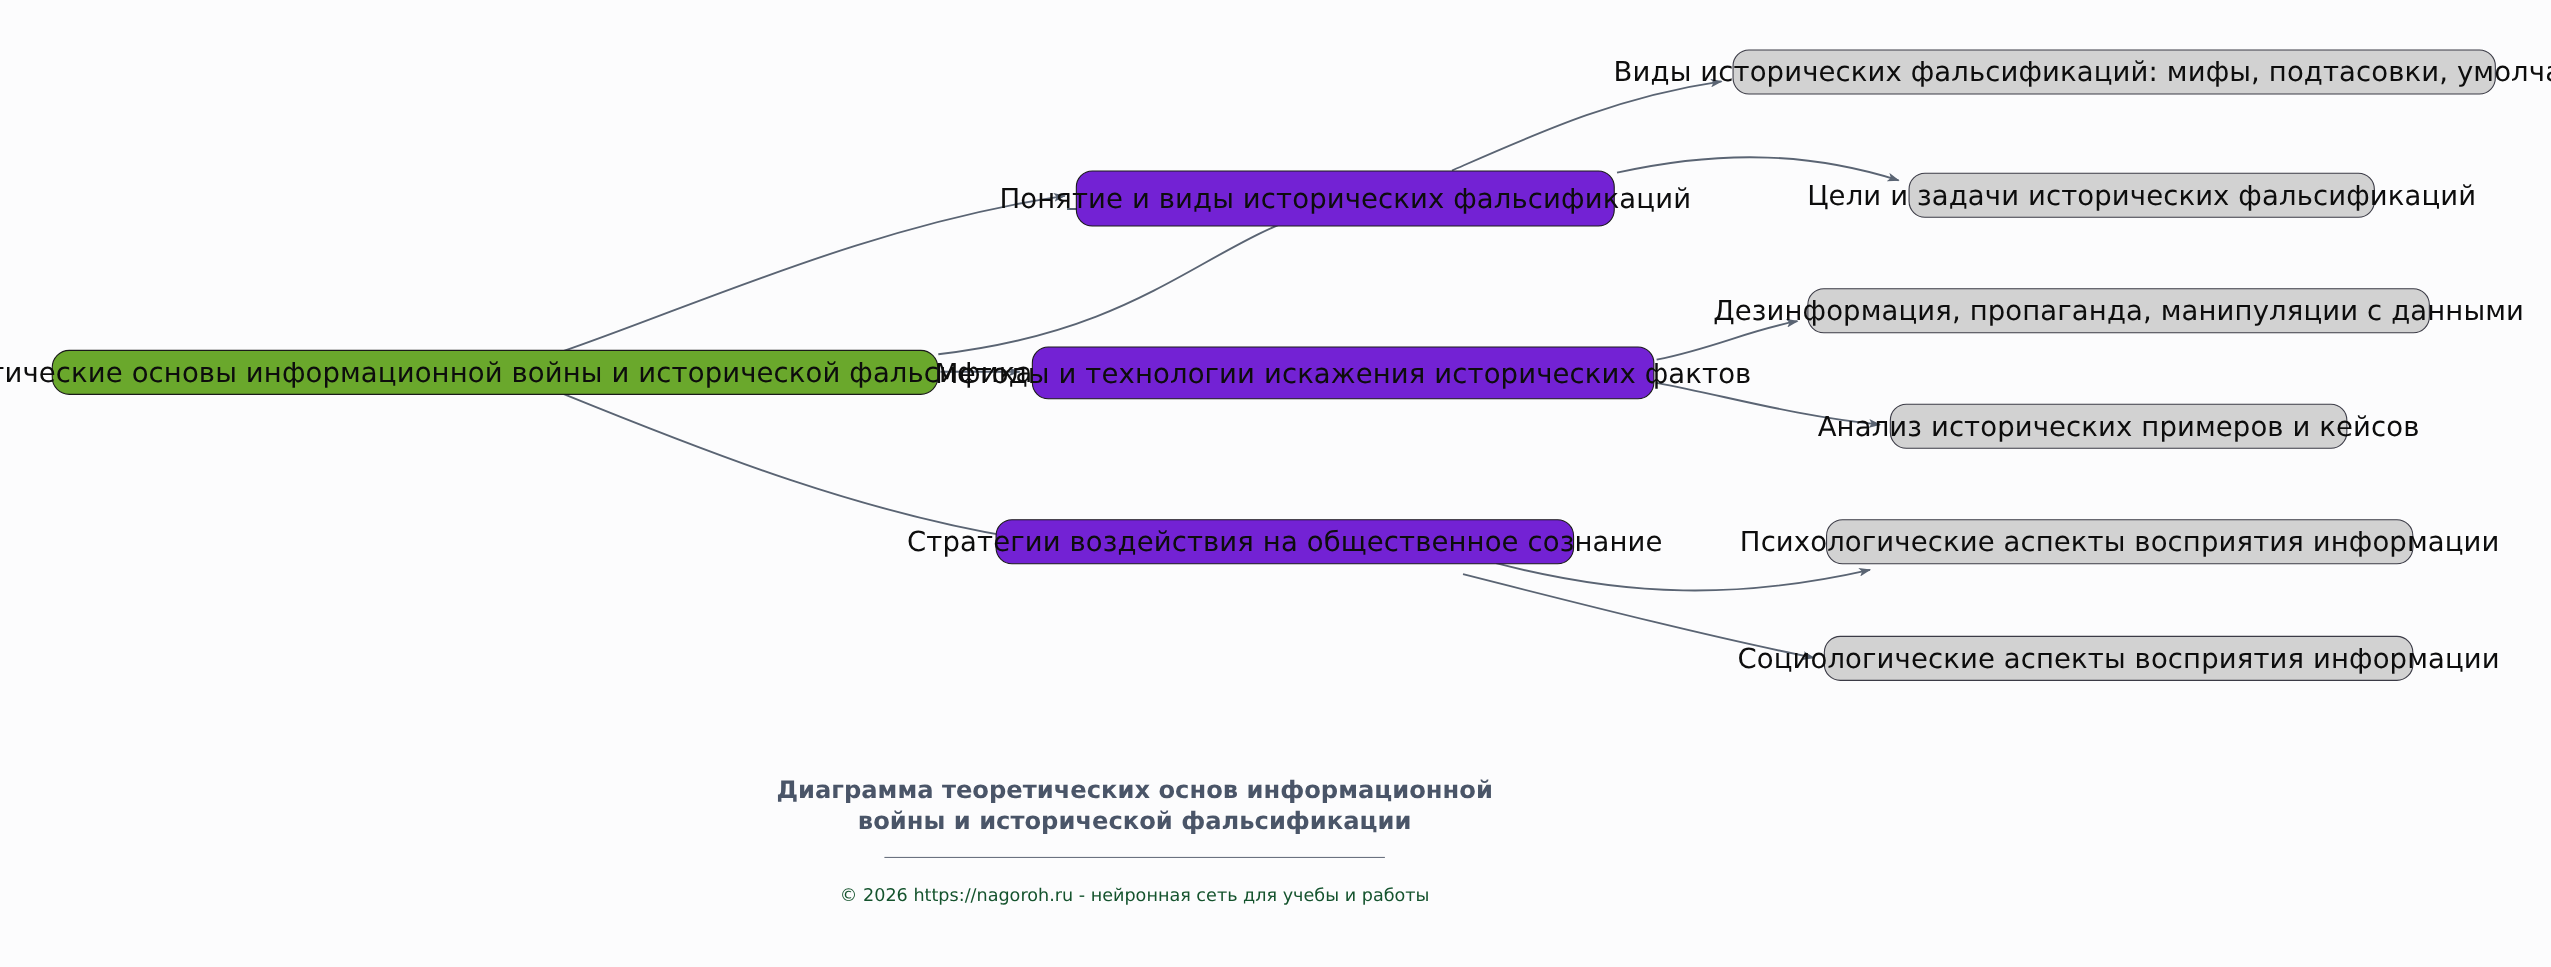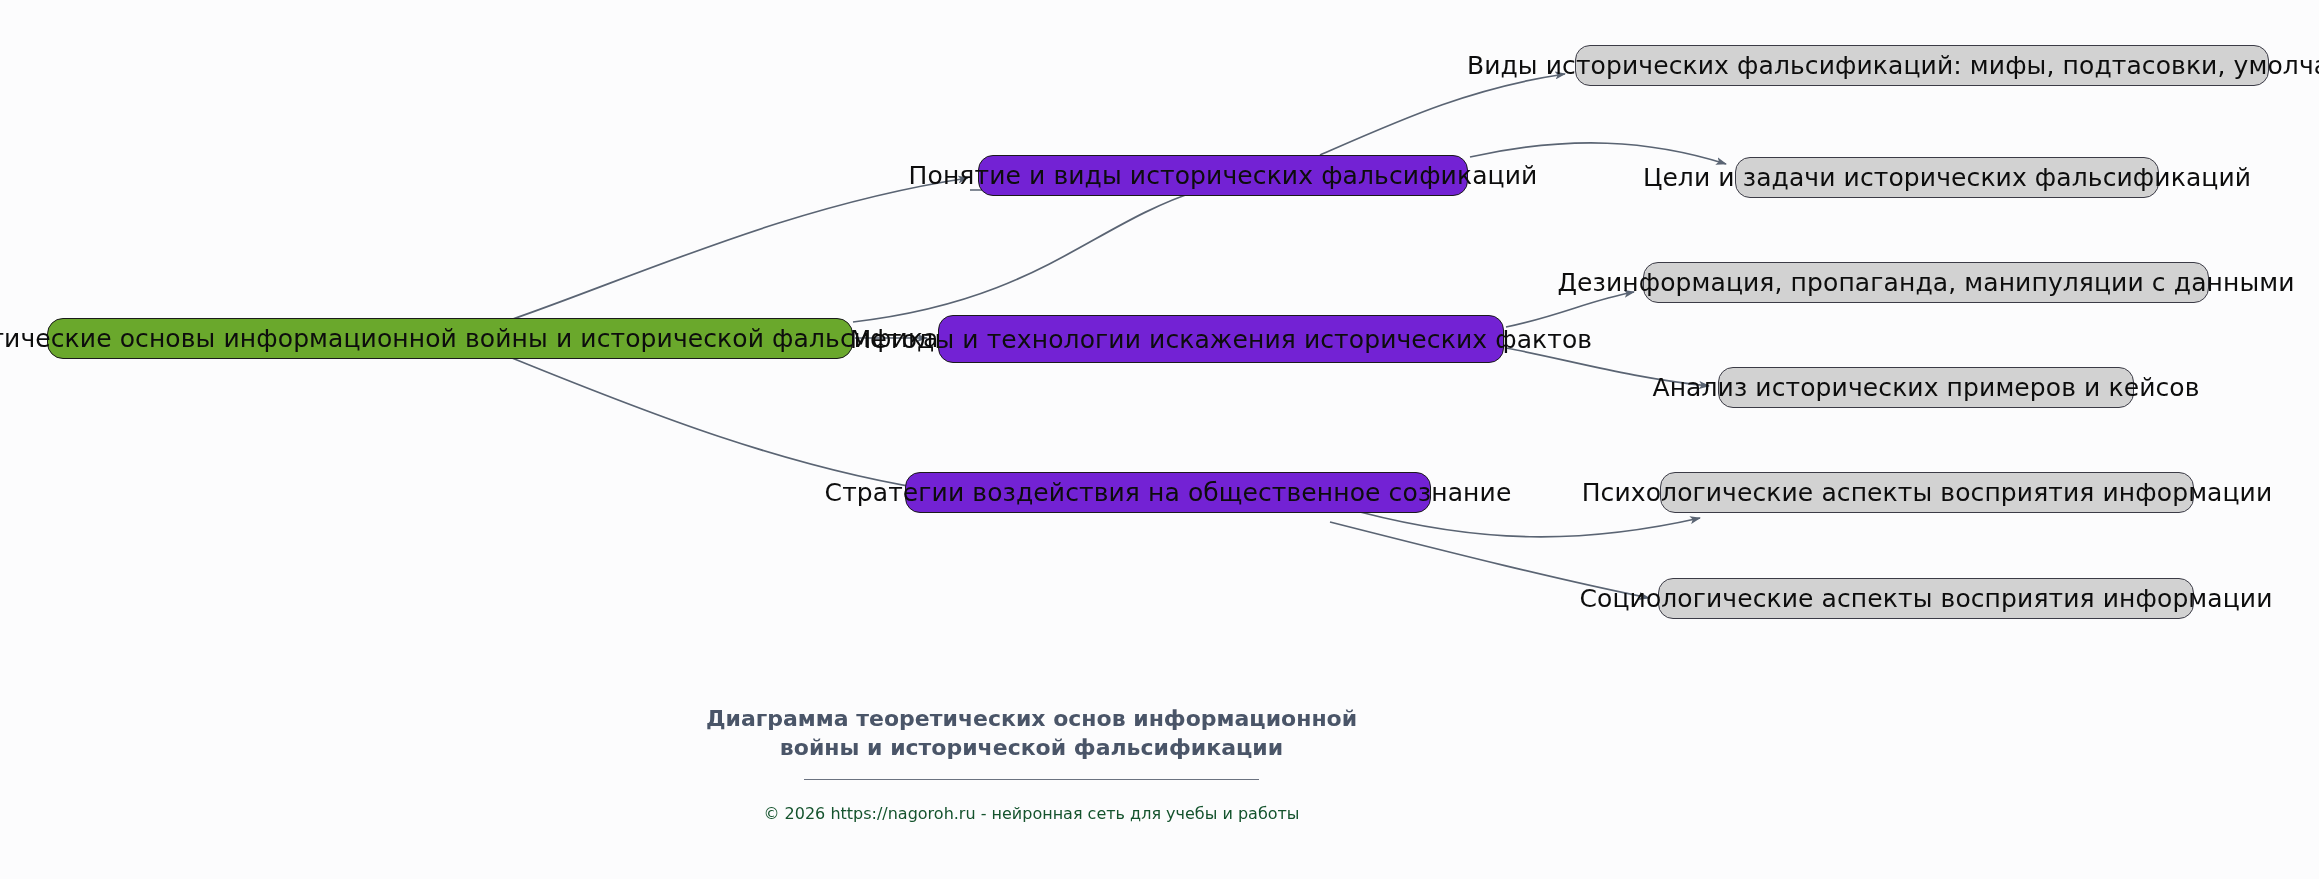--- a/index.html
+++ b/index.html
@@ -115,21 +115,21 @@
 
     <path d="M 1360,512 C 1480,543 1580,545 1700,518" fill="none" stroke="#5a6473" stroke-width="1.7" marker-end="url(#arrowhead)"></path>
 
     <path d="M 1330,522 C 1460,555 1560,580 1649,598" fill="none" stroke="#5a6473" stroke-width="1.7" marker-end="url(#arrowhead)"></path>
   </svg>
 
   <div class="node root" style="left:47px; top:318px; width:806px; height:41px;">
     <span class="node-label">Теоретические основы информационной войны и исторической фальсификации</span>
   </div>
 
-  <div class="node branch" style="left:978px; top:155px; width:490px; height:41px;">
+  <div class="node branch" style="left:978px; top:155px; width:490px; height:51px;">
     <span class="node-label">Понятие и виды исторических фальсификаций</span>
   </div>
 
   <div class="node leaf" style="left:1575px; top:45px; width:694px; height:41px;">
     <span class="node-label">Виды исторических фальсификаций: мифы, подтасовки, умолчания</span>
   </div>
 
   <div class="node leaf" style="left:1735px; top:157px; width:424px; height:41px;">
     <span class="node-label">Цели и задачи исторических фальсификаций</span>
   </div>

